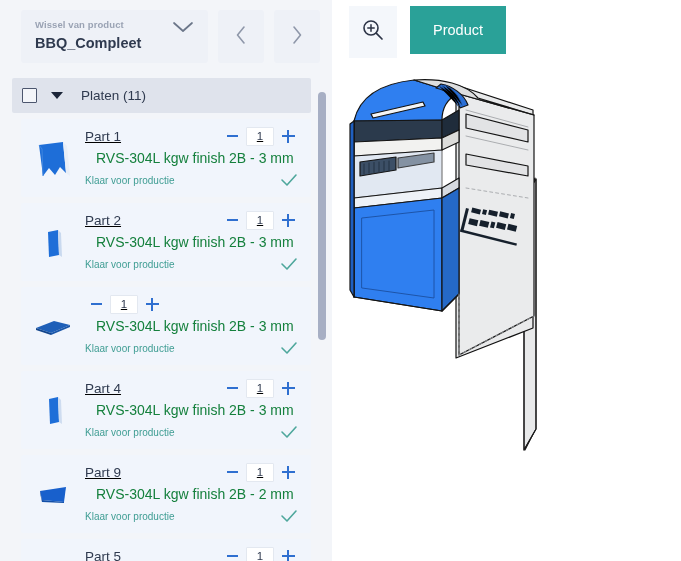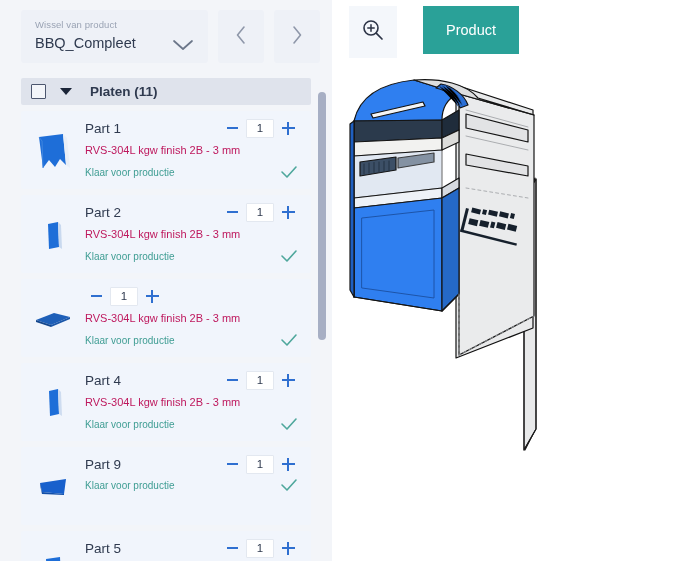--- a/index.html
+++ b/index.html
@@ -35,23 +35,24 @@
     background: #f3f5f9;
     flex: 0 0 auto;
   }
   .product-select {
     position: relative;
     flex: 1 1 auto;
     background: #eef1f7;
     border-radius: 3px;
     padding: 9px 12px 10px 14px;
     display: flex;
-    align-items: flex-end;
+    align-items: flex-start;
     cursor: pointer;
     min-width: 0;
+    font-weight: bold;
   }
   .ps-texts { flex: 1 1 auto; min-width: 0; }
   .ps-label {
     font-size: 9.5px;
     color: #9aa3b4;
     letter-spacing: .1px;
     line-height: 12px;
     white-space: nowrap;
   }
   .ps-value {
@@ -71,30 +72,29 @@
     background: #eef1f7;
     border-radius: 3px;
     display: flex;
     align-items: center;
     justify-content: center;
     cursor: pointer;
   }
 
   
   .group-header {
-    margin: 6px 21px 0 21px;
-    height: 27px;
+    margin: 6px 21px 0 12px;
+    height: 35px;
     background: #dfe3ec;
     border-radius: 2px;
     display: flex;
     align-items: center;
     padding: 0 10px 0 10px;
     flex: 0 0 auto;
     cursor: pointer;
-    font-weight: bold;
   }
   .gh-checkbox {
     width: 15px; height: 15px;
     border: 1.6px solid #4c566e;
     border-radius: 1px;
     background: #f3f5f9;
     flex: 0 0 auto;
     cursor: pointer;
   }
   .gh-caret {
@@ -140,20 +140,21 @@
     flex: 1 1 auto;
     min-width: 0;
     padding: 7px 12px 0 0;
     display: flex;
     flex-direction: column;
   }
   .pb-top {
     display: flex;
     align-items: center;
     height: 20px;
+    text-decoration: underline;
   }
   .pb-name {
     font-size: 13.5px;
     color: #2f3a4f;
     flex: 1 1 auto;
     white-space: nowrap;
     overflow: hidden;
     text-overflow: ellipsis;
   }
   .stepper {
@@ -184,27 +185,28 @@
     border: 1px solid #e3e8f0;
     border-radius: 1px;
     font-size: 11.5px;
     color: #2f3a4f;
     text-align: center;
     line-height: 17px;
     margin: 0 3px;
     cursor: text;
   }
   .pb-mat {
-    font-size: 11px;
-    color: #be185d;
+    font-size: 14px;
+    color: #15803d;
     line-height: 22px;
     margin-top: 1px;
     white-space: nowrap;
     overflow: hidden;
     text-overflow: ellipsis;
+    margin-left: 11px;
   }
   .pb-status {
     display: flex;
     align-items: center;
     margin-top: 3px;
   }
   .status-text {
     font-size: 10px;
     color: #3f9d93;
     flex: 1 1 auto;
@@ -263,21 +265,21 @@
     width: 44px; height: 44px;
     display: flex; align-items: center; justify-content: center;
     cursor: pointer;
   }
   .tool-btn.active {
     background: #2aa198;
   }
 
   .tabs {
     position: absolute;
-    left: 85px;
+    left: 72px;
     top: 6px;
     display: flex;
     background: #f4f7fb;
     height: 48px;
   }
   .tab {
     display: flex;
     align-items: center;
     justify-content: center;
     padding: 0 23px;
@@ -488,20 +490,21 @@
             <span class="stepper">
               <span class="step-btn">
                   <i class="minus"></i>
                 </span>
               <span class="step-val">1</span>
               <span class="step-btn">
                   <i class="plus"></i>
                 </span>
             </span>
           </div>
+          <div class="pb-mat">RVS-304L kgw finish 2B - 2 mm</div>
           <div class="pb-status">
             <span class="status-text">Klaar voor productie</span>
             <span class="status-check">
               <svg width="20" height="16" viewBox="0 0 20 16">
                 <path d="M3 8 L8 13 L17 3" fill="none" stroke="#4ea79c" stroke-width="1.6" stroke-linecap="round" stroke-linejoin="round"></path>
               </svg>
             </span>
           </div>
         </div>
       </div>

